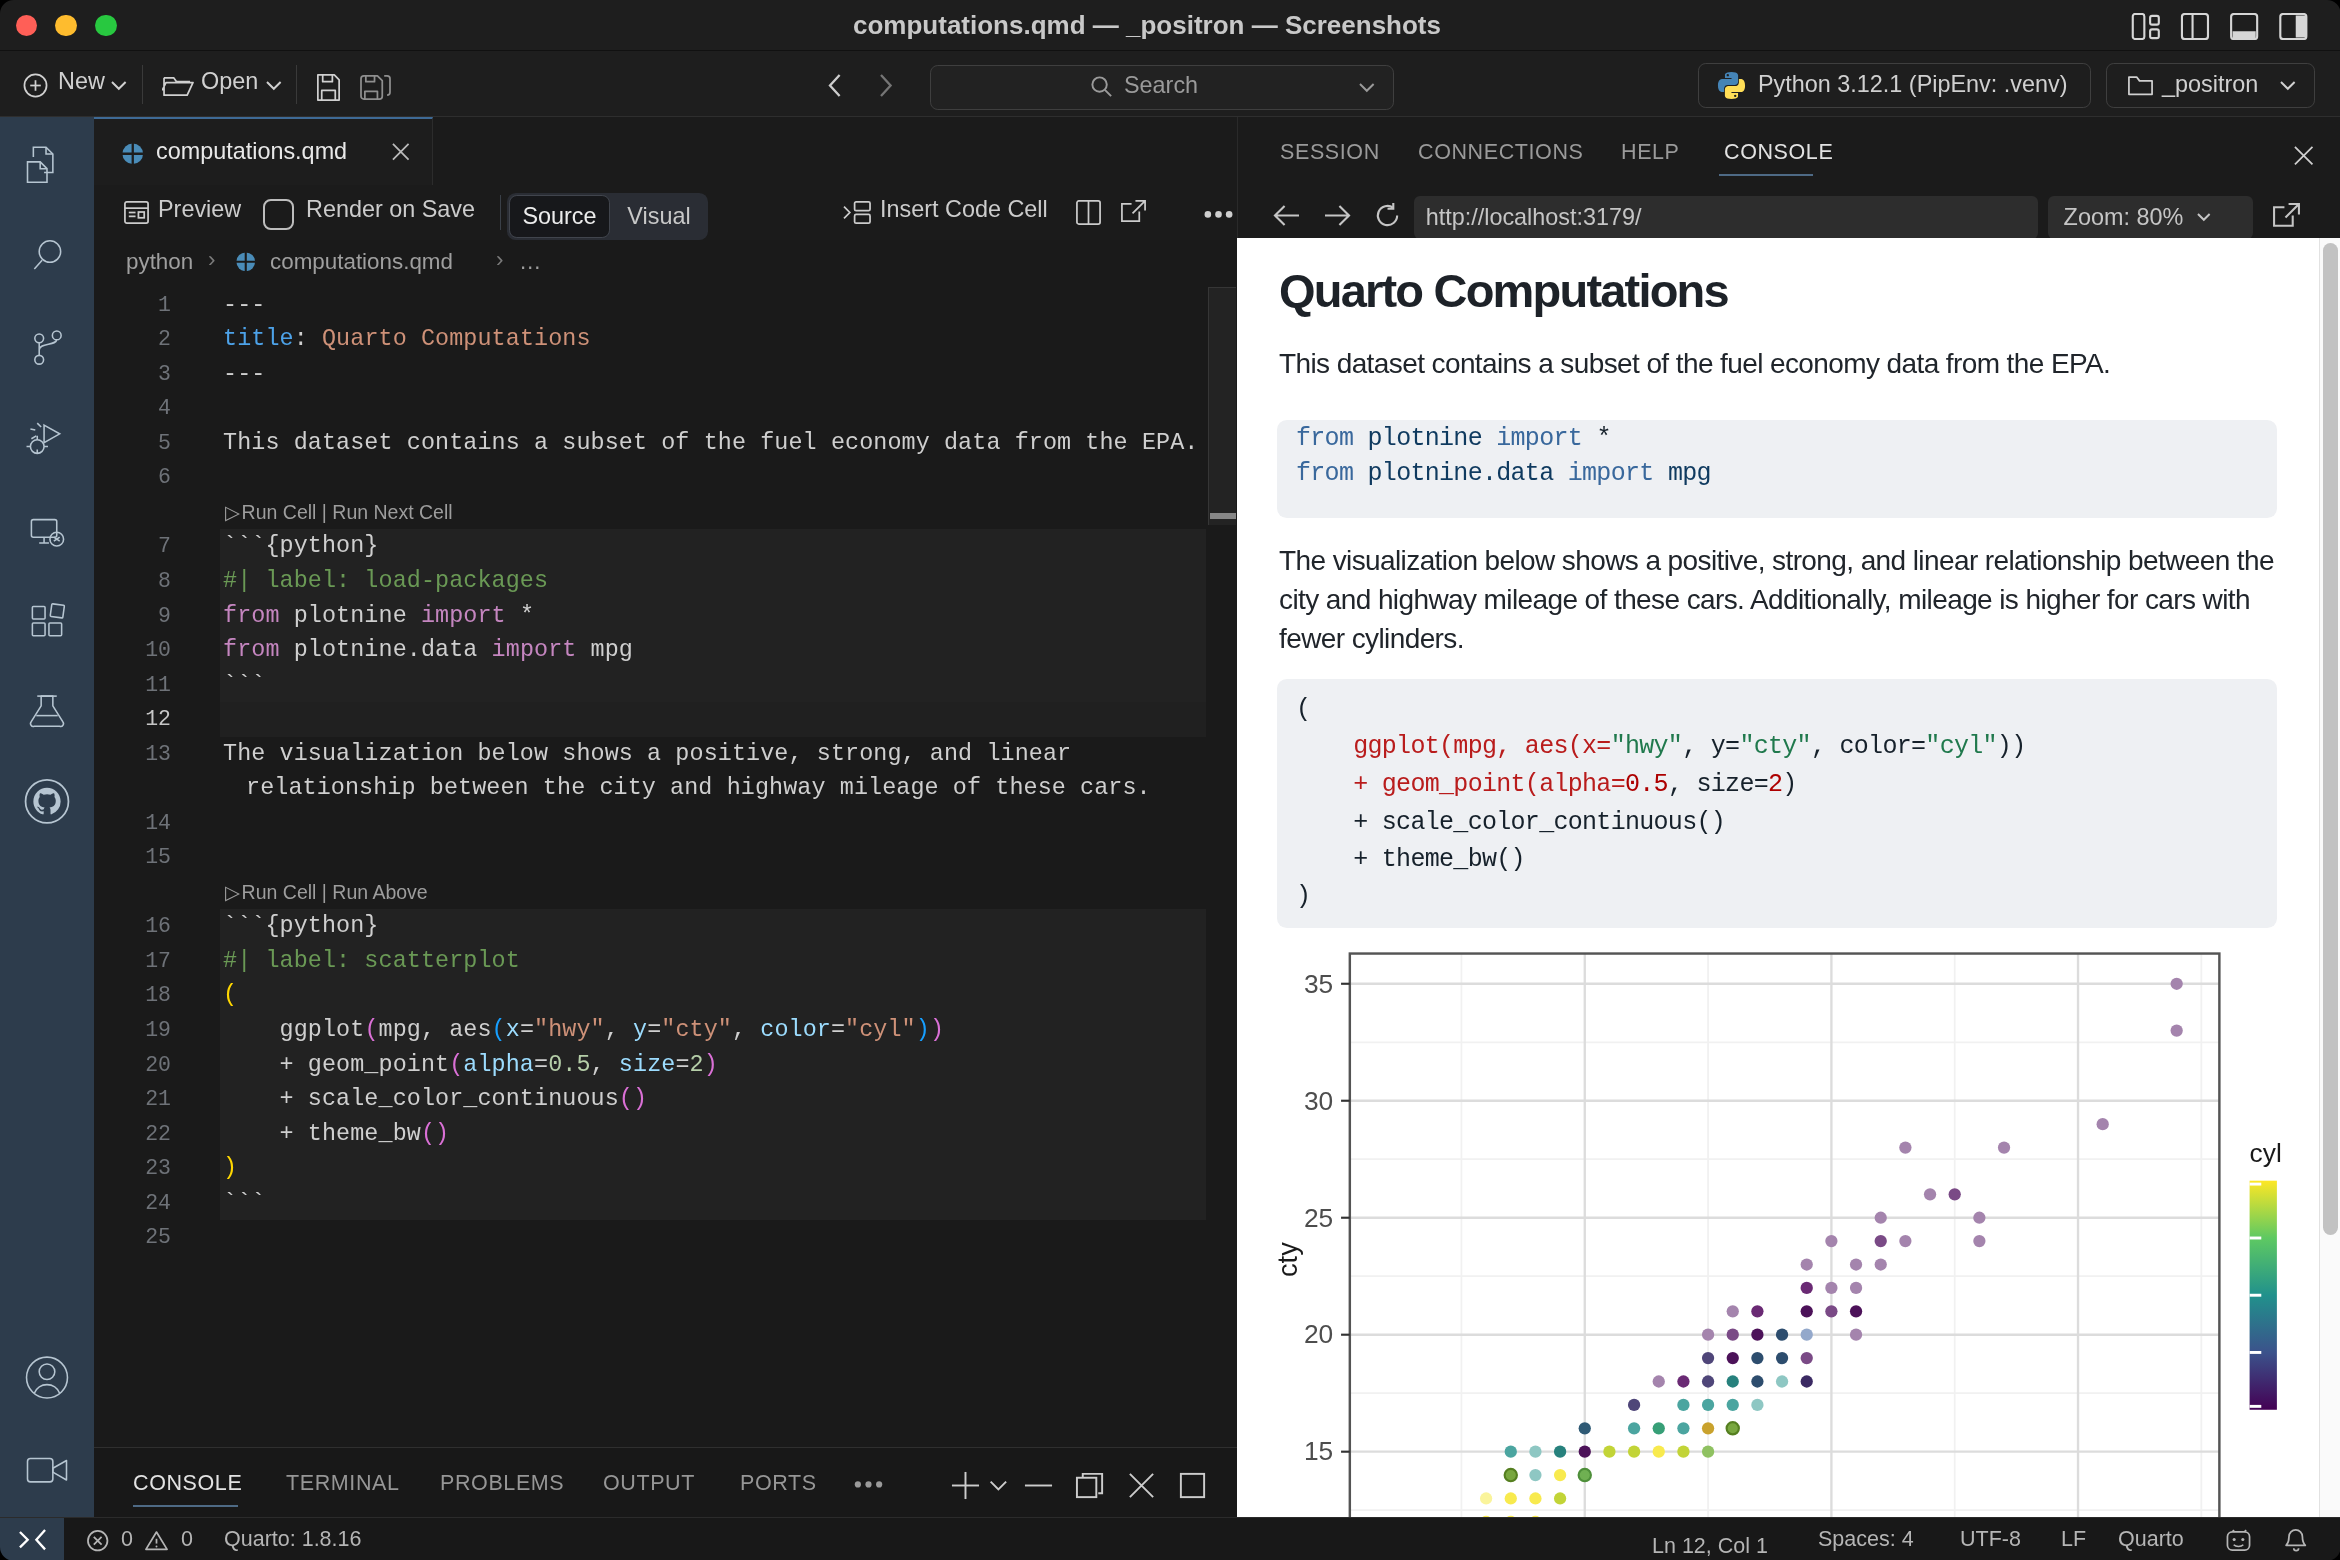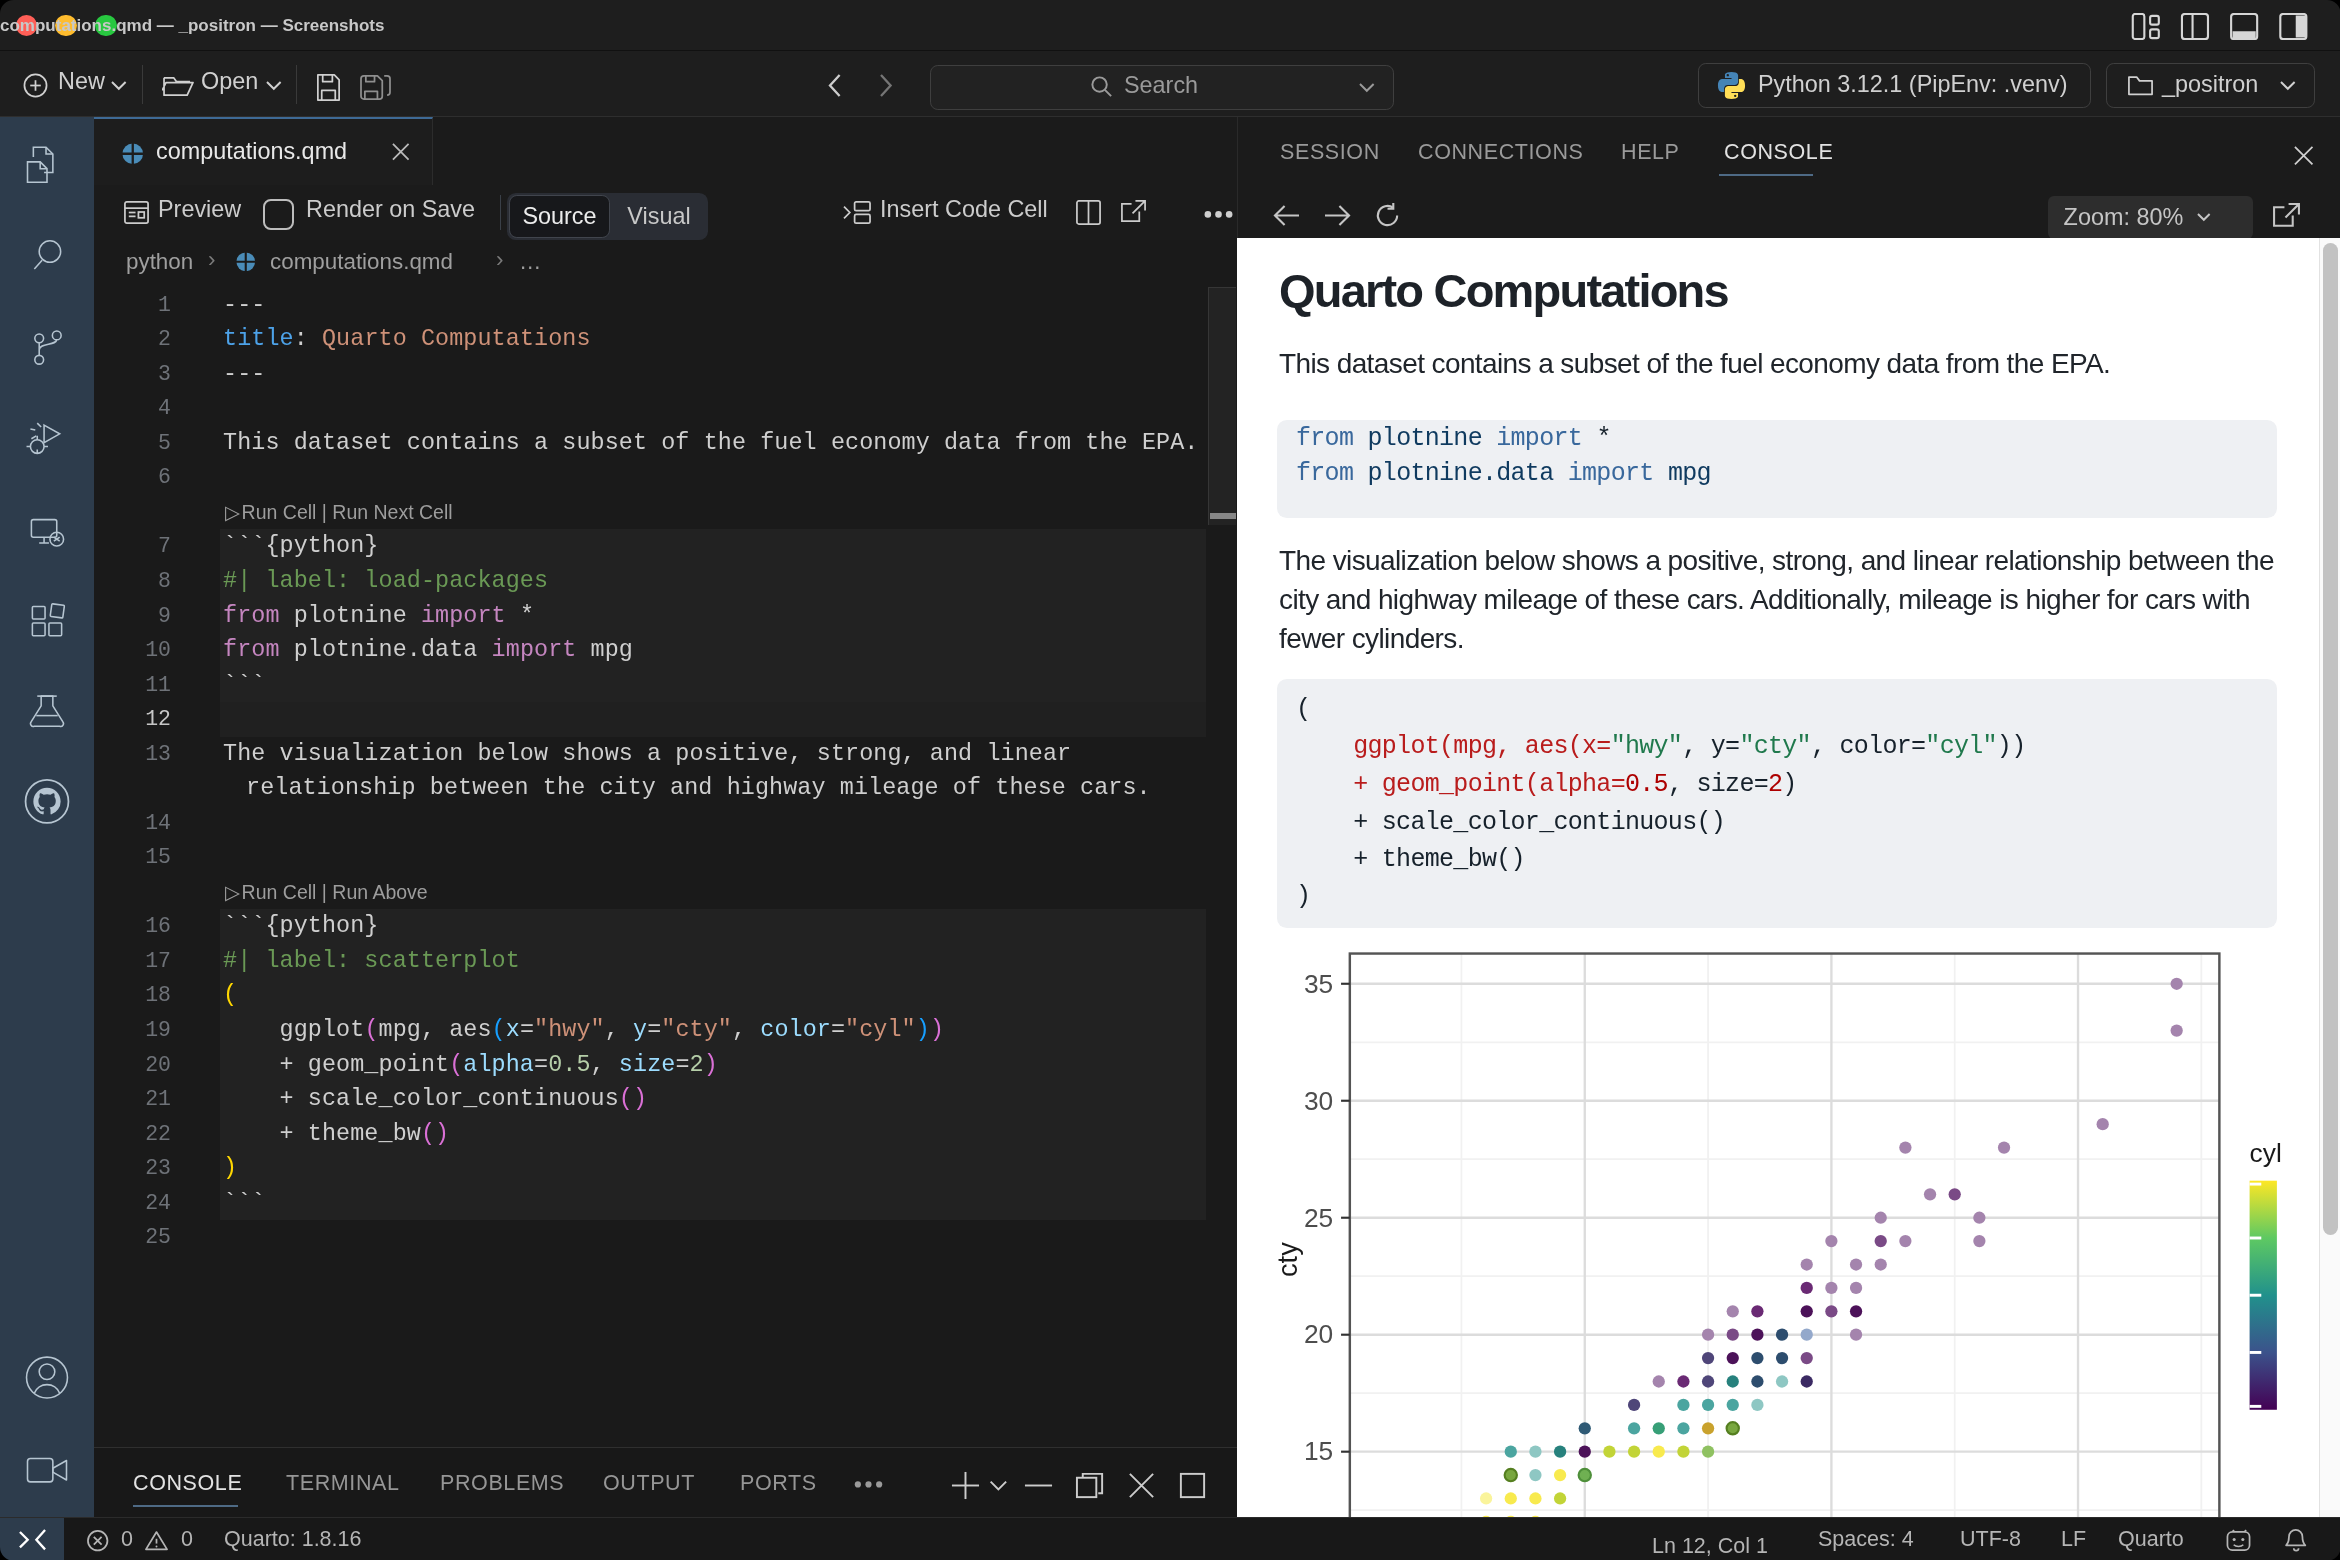--- a/index.html
+++ b/index.html
@@ -7,21 +7,21 @@
 .vc{position:absolute;left:1296px;height:35px;line-height:35px;font-family:"Liberation Mono",monospace;font-size:25px;letter-spacing:-0.7px;white-space:pre}
 .ic{stroke:#b6c5d1;stroke-width:1.6;fill:none}
 svg text{font-family:"Liberation Sans",sans-serif}
 </style></head>
 <body>
 
 <div class="abs" style="left:0;top:0;width:2341px;height:51px;background:#1e1e1e;border-bottom:1px solid #111">
   <div class="abs" style="left:15.6px;top:14.6px;width:21.5px;height:21.5px;border-radius:50%;background:#ff5f57"></div>
   <div class="abs" style="left:55px;top:14.6px;width:21.5px;height:21.5px;border-radius:50%;background:#febc2e"></div>
   <div class="abs" style="left:95px;top:14.6px;width:21.5px;height:21.5px;border-radius:50%;background:#28c840"></div>
-  <div class="abs" style="left:0;top:0;width:2294px;height:51px;line-height:51px;text-align:left;font-size:17px;font-weight:bold;color:#c8c8c8">computations.qmd — _positron — Screenshots</div>
+  <div class="abs" style="left:0;top:0;width:2294px;height:51px;line-height:51px;text-align:center;font-size:26px;font-weight:bold;color:#c8c8c8">computations.qmd — _positron — Screenshots</div>
   <svg class="abs" style="left:2131px;top:12.7px" width="180" height="27" viewBox="0 0 185 28">
     <g stroke="#d6d6d6" stroke-width="2.2" fill="none">
       <rect x="1" y="1" width="12" height="26" rx="2.5"></rect>
       <rect x="19" y="3" width="9" height="9" rx="2"></rect>
       <rect x="19" y="17" width="9" height="9" rx="2"></rect>
       <rect x="52" y="1" width="27" height="26" rx="3"></rect>
         <line x1="63" y1="1" x2="63" y2="27"></line>
       <rect x="103" y="1" width="27" height="26" rx="3"></rect>
       <rect x="154" y="1" width="27" height="26" rx="3"></rect>
     </g>
@@ -318,20 +318,21 @@
   <svg class="abs" style="left:35px;top:15.6px" width="29" height="25" viewBox="0 0 30 26">
       <path d="M28 13 H3 M13 3 L3 13 l10 10" stroke="#c5c5c5" stroke-width="2.2" fill="none"></path>
     </svg>
   <svg class="abs" style="left:86px;top:15.6px" width="29" height="25" viewBox="0 0 30 26">
       <path d="M2 13 h25 M17 3 l10 10 -10 10" stroke="#c5c5c5" stroke-width="2.2" fill="none"></path>
     </svg>
   <svg class="abs" style="left:137px;top:14.6px" width="27" height="27" viewBox="0 0 28 28">
       <path d="M24 14 a10 10 0 1 1 -4 -8" stroke="#c5c5c5" stroke-width="2.2" fill="none"></path>
       <path d="M20 1 v6 h-6" stroke="#c5c5c5" stroke-width="2.2" fill="none"></path>
     </svg>
+  <div class="abs" style="left:177px;top:8.8px;width:624px;height:43px;background:#2d2d2d;border-radius:5.9px;font-size:23.4px;line-height:43px;text-indent:11.7px">http://localhost:3179/</div>
   <div class="abs" style="left:811px;top:8.8px;width:205px;height:43px;background:#2d2d2d;border-radius:5.9px;font-size:23.4px;line-height:43px;text-indent:15.6px">Zoom: 80%
     <svg class="abs" style="left:148px;top:16.6px" width="15.6" height="10.7" viewBox="0 0 16 11">
         <path d="M2 2 L8 8 L14 2" stroke="#c5c5c5" stroke-width="2" fill="none"></path>
       </svg>
   </div>
   <svg class="abs" style="left:1035px;top:14.6px" width="29" height="29" viewBox="0 0 28 28">
       <path d="M12 5 h-10 v18 h18 v-10 M16 2 h10 v10 M26 2 L13 15" stroke="#c5c5c5" stroke-width="2" fill="none"></path>
     </svg>
 </div>
 

